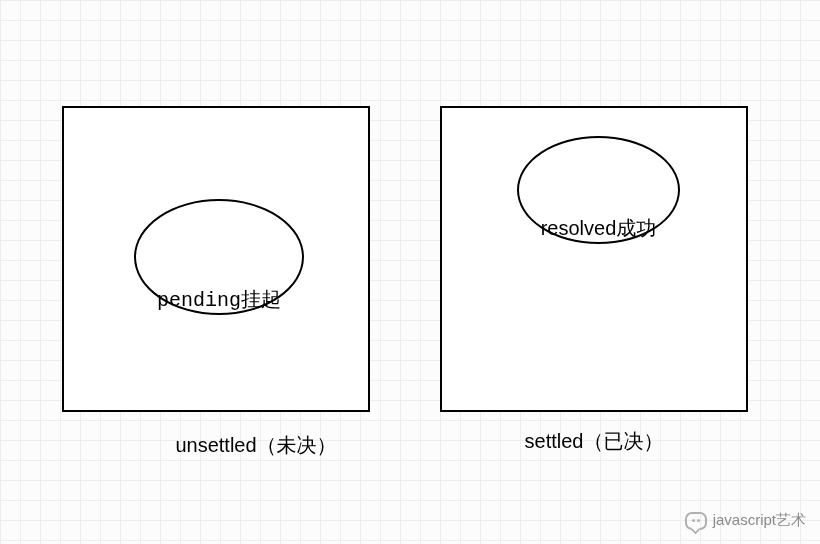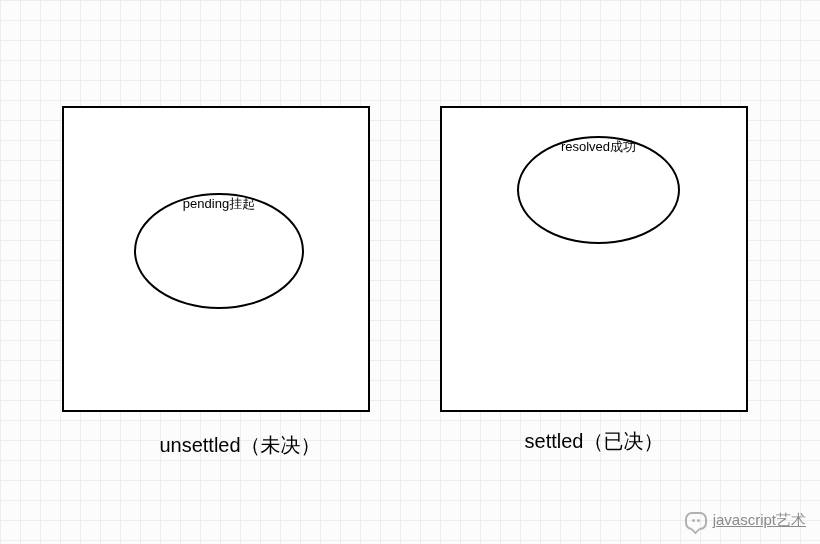--- a/index.html
+++ b/index.html
@@ -29,70 +29,70 @@
     top: 106px;
     width: 308px;
     height: 306px;
   }
   .ellipse {
     position: absolute;
     border: 2px solid #000000;
     border-radius: 50%;
     background: #ffffff;
     display: flex;
-    align-items: flex-start;
+    align-items: flex-end;
     justify-content: center;
-    font-size: 13px;
+    font-size: 20px;
     color: #000000;
   }
   .ellipse-pending {
     left: 70px;
-    top: 85px;
+    top: 91px;
     width: 170px;
     height: 116px;
+    font-family: Liberation Mono, monospace;
   }
   .ellipse-resolved {
     left: 75px;
     top: 28px;
     width: 163px;
     height: 108px;
   }
   .ellipse-rejected {
     left: 75px;
     top: 170px;
     width: 163px;
     height: 108px;
   }
   .caption {
     position: absolute;
     font-size: 20px;
     color: #000000;
     text-align: center;
   }
   .caption-left {
-    left: 62px;
+    left: 78px;
     top: 432px;
     width: 308px;
     padding-left: 48px;
   }
   .caption-right {
     left: 440px;
     top: 428px;
     width: 308px;
   }
   .watermark {
     position: absolute;
     right: 14px;
     bottom: 14px;
     display: flex;
     align-items: center;
     gap: 6px;
     color: #8a8a8a;
     font-size: 15px;
-    text-decoration: underline;
   }
   .wm-bubble {
     position: relative;
     width: 22px;
     height: 18px;
     border: 2px solid #b0b0b0;
     border-radius: 7px;
     display: flex;
     align-items: center;
     justify-content: center;

